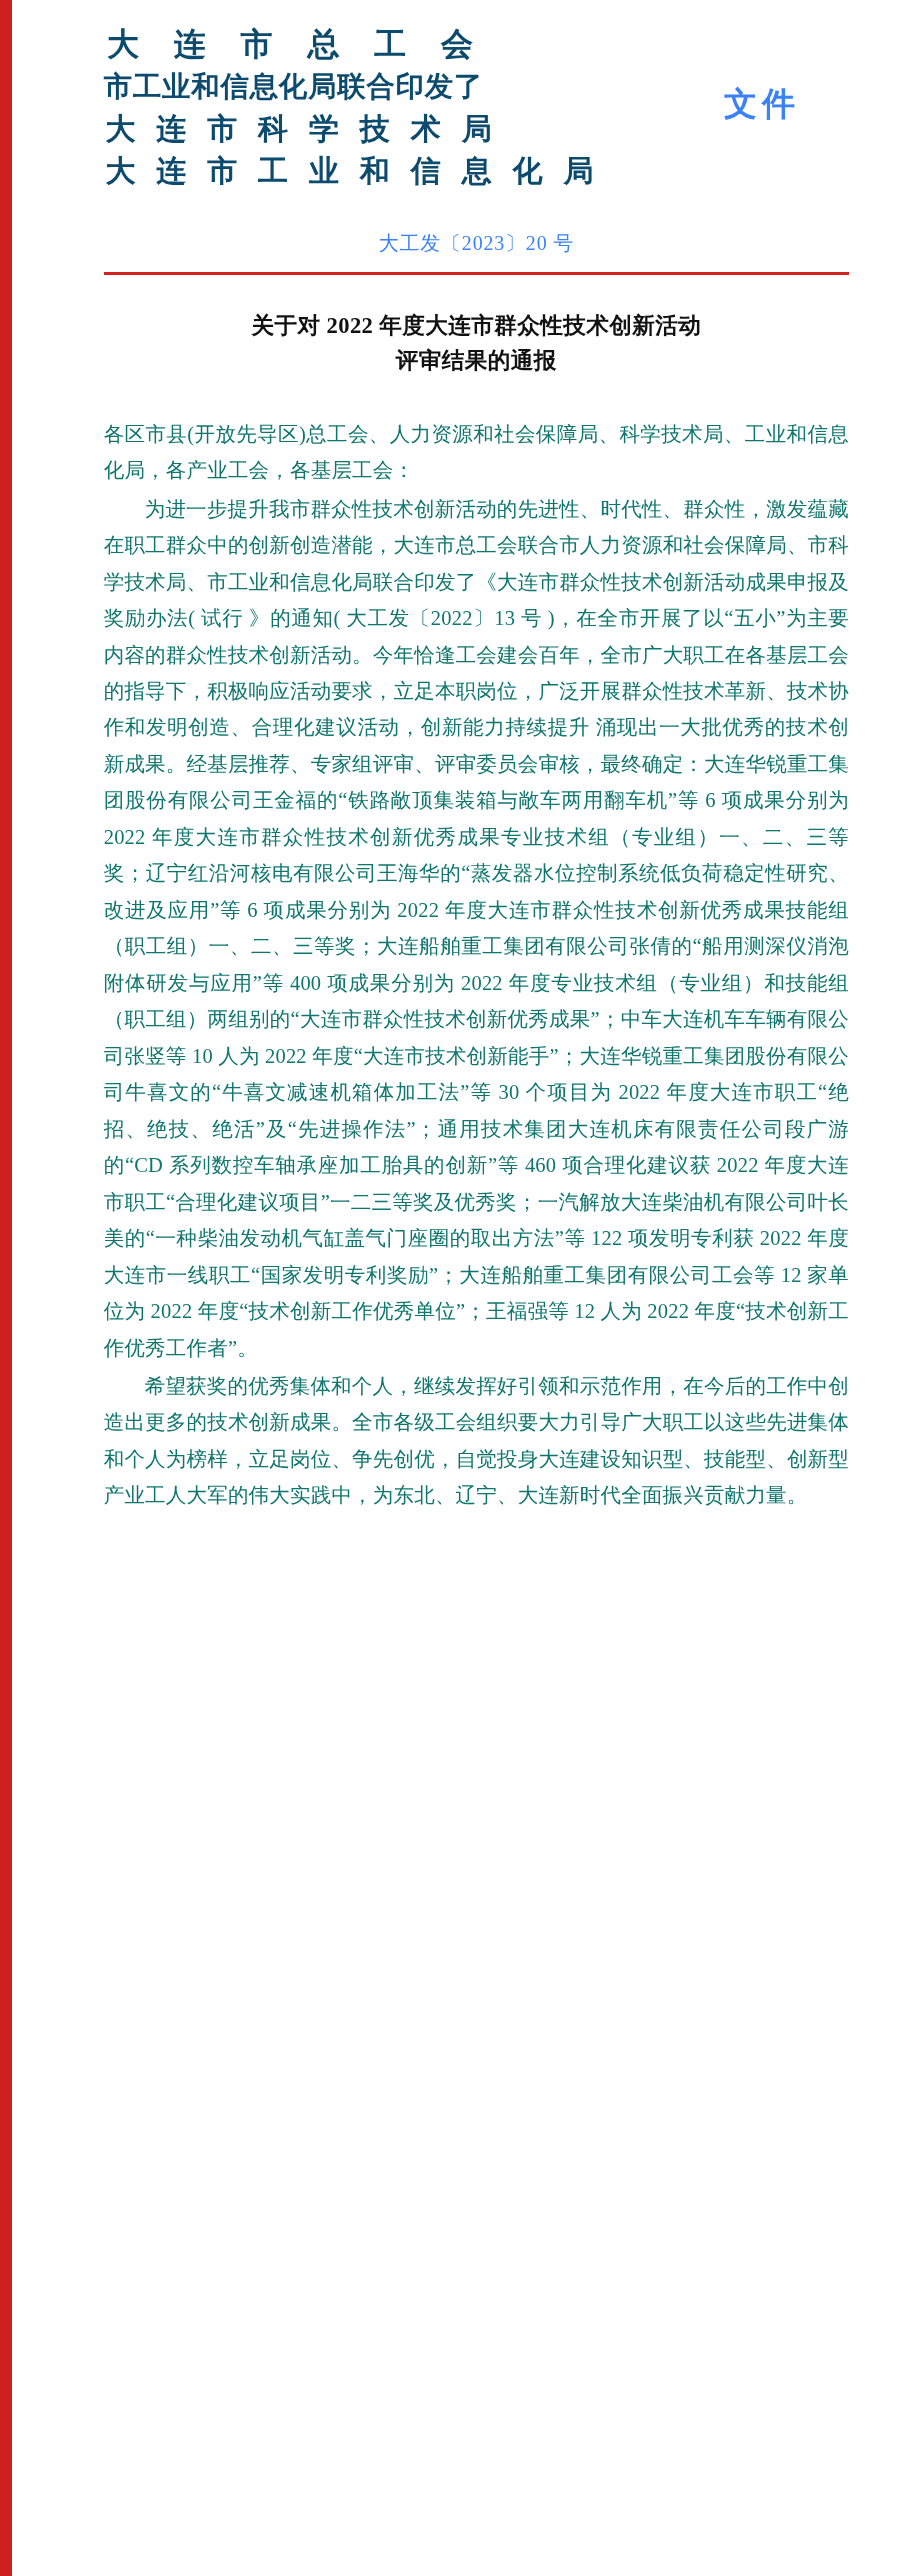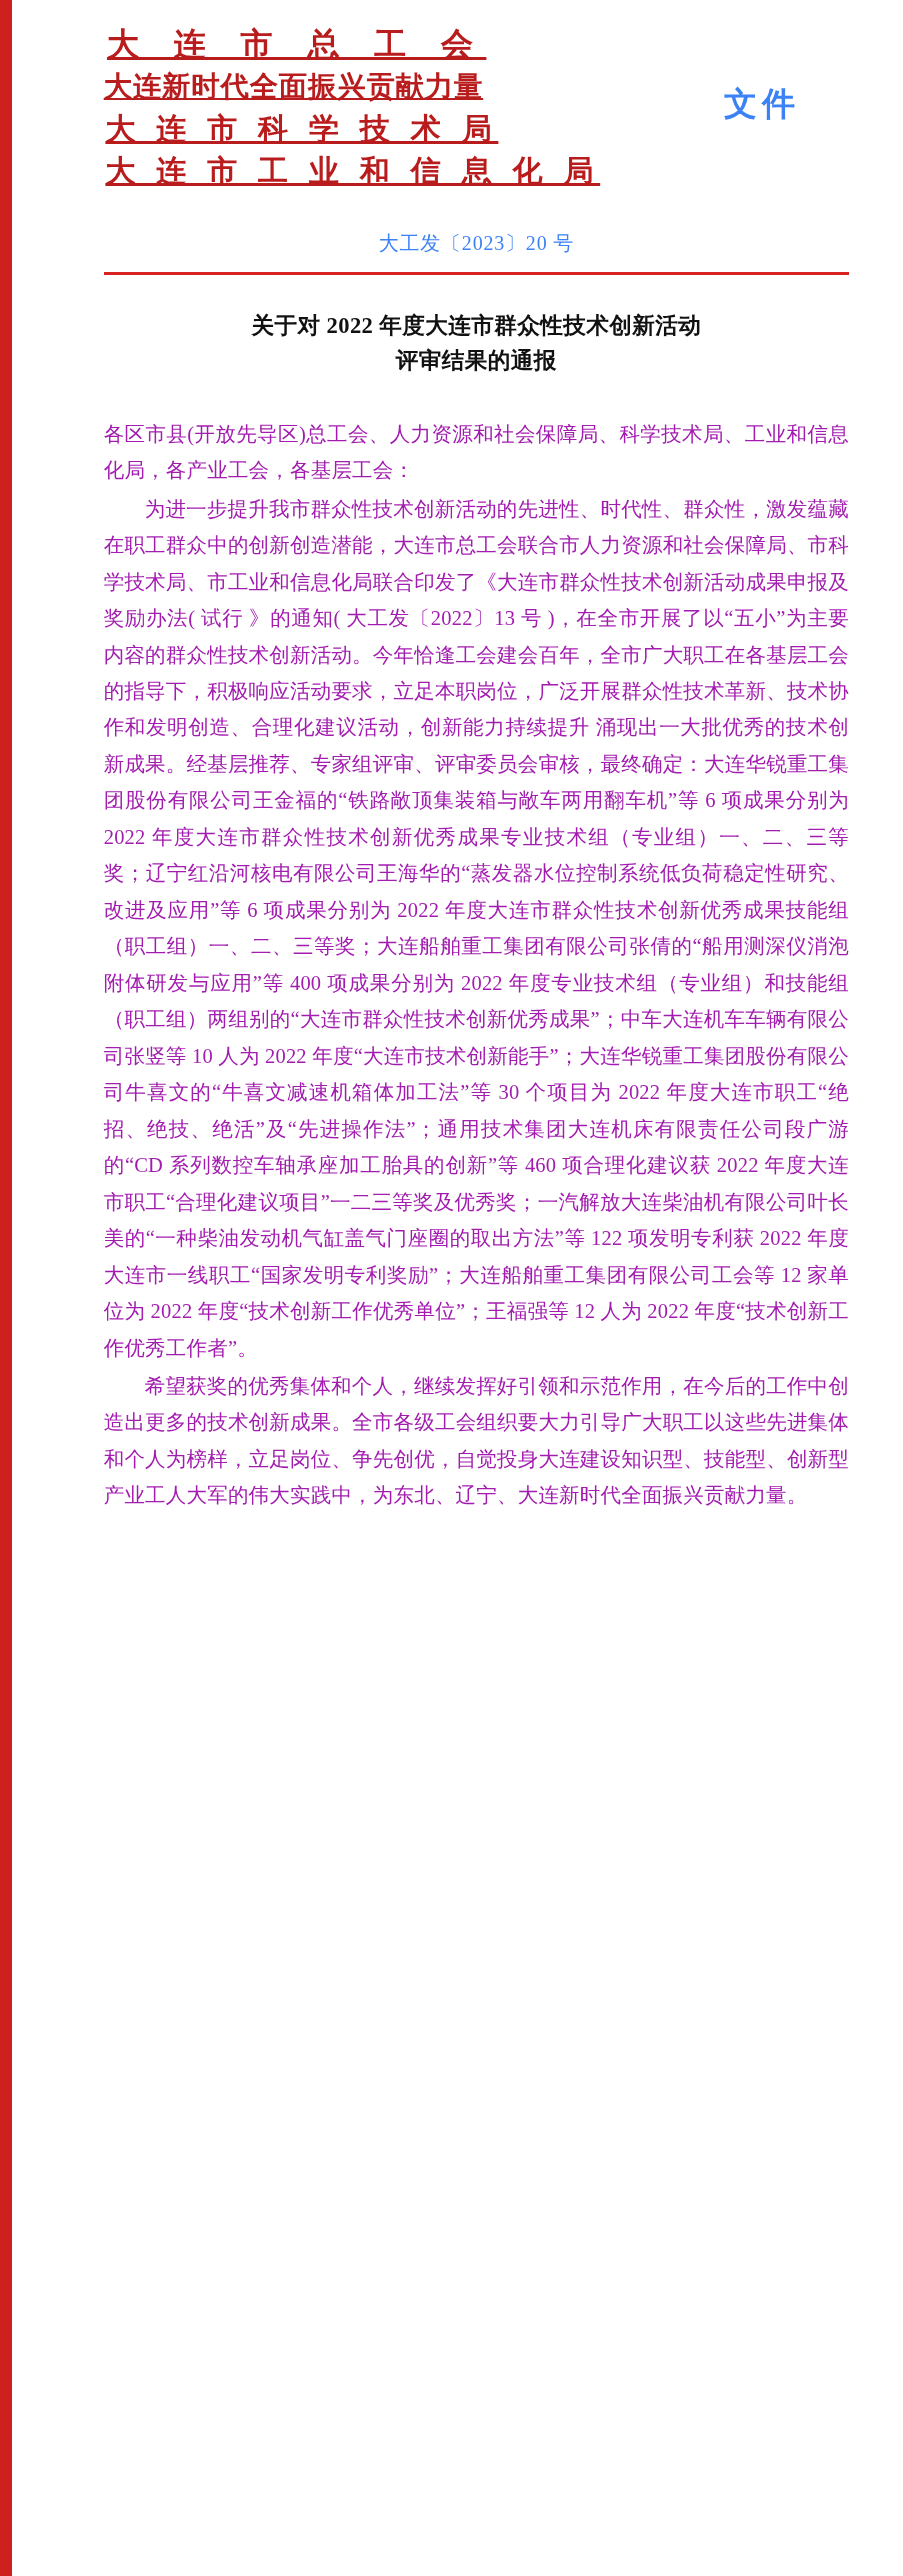--- a/index.html
+++ b/index.html
@@ -39,26 +39,25 @@
   
   .masthead {
     position: relative;
     padding-top: 28.4px;
     height: 164px;
   }
   .mast-lines {
     width: 552px;
   }
   .mast-line {
-    color: #b91c1c;
+    color: #0c4a6e;
     font-weight: bold;
     font-family: "Liberation Serif", "DejaVu Serif", serif;
     line-height: 1.0;
     white-space: nowrap;
-    text-decoration: underline;
   }
   .mast-line.l1 {
     font-size: 32px;
     letter-spacing: 13.4px;
     padding-left: 3.3px;
     margin-bottom: 12.5px;
   }
   .mast-line.l2 {
     font-size: 28.4px;
     letter-spacing: 0.8px;
@@ -111,21 +110,21 @@
     margin-bottom: 38px;
   }
   .title-line {
     display: block;
     font-family: Liberation Serif, serif;
   }
   
   .body-text {
     font-size: 20.5px;
     line-height: 1.78;
-    color: #a21caf;
+    color: #0f766e;
     text-align: justify;
     text-justify: inter-ideograph;
     letter-spacing: 0.2px;
   }
   .para {
     margin: 0 0 1.7px 0;
     text-indent: 0;
   }
   .para.indent {
     text-indent: 2em;
@@ -136,21 +135,21 @@
 
 <div class="page">
 
   <div class="left-bar"></div>
 
   <div class="sheet">
 
     <div class="masthead">
       <div class="mast-lines">
         <div class="mast-line l1">大 连 市 总 工 会</div>
-        <div class="mast-line l2">大连新时代全面振兴贡献力量</div>
+        <div class="mast-line l2">市工业和信息化局联合印发了</div>
         <div class="mast-line l3">大 连 市 科 学 技 术 局</div>
         <div class="mast-line l4">大 连 市 工 业 和 信 息 化 局</div>
       </div>
       <div class="mast-wenjian">文件</div>
     </div>
 
     <div class="docnum">大工发〔2023〕20 号</div>
 
     <div class="red-rule"></div>
 

